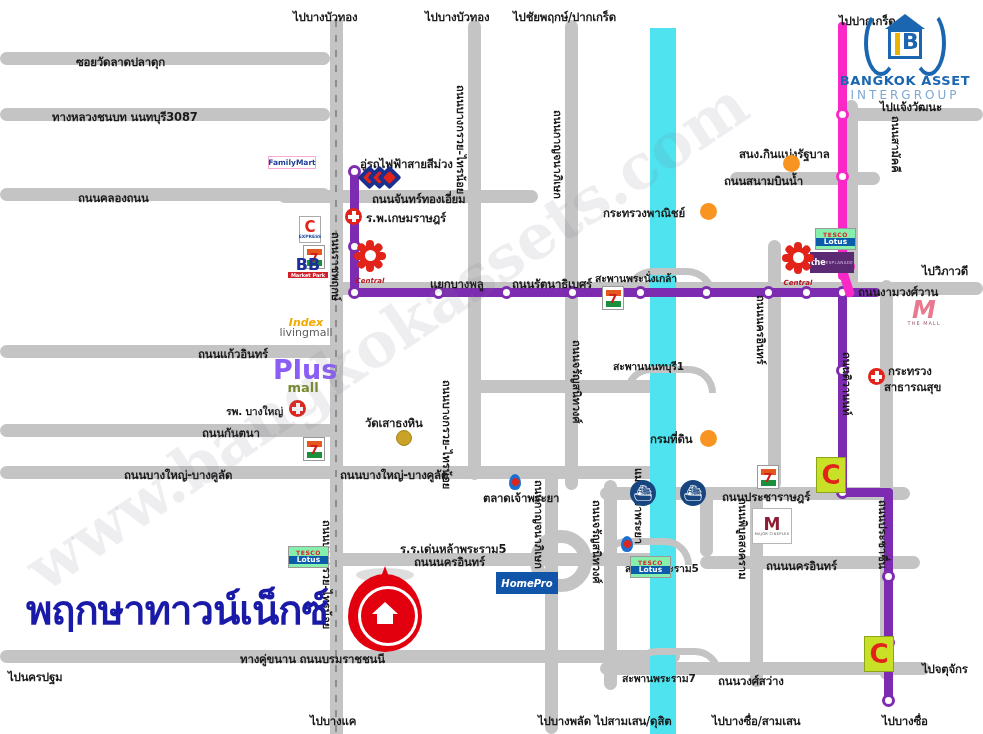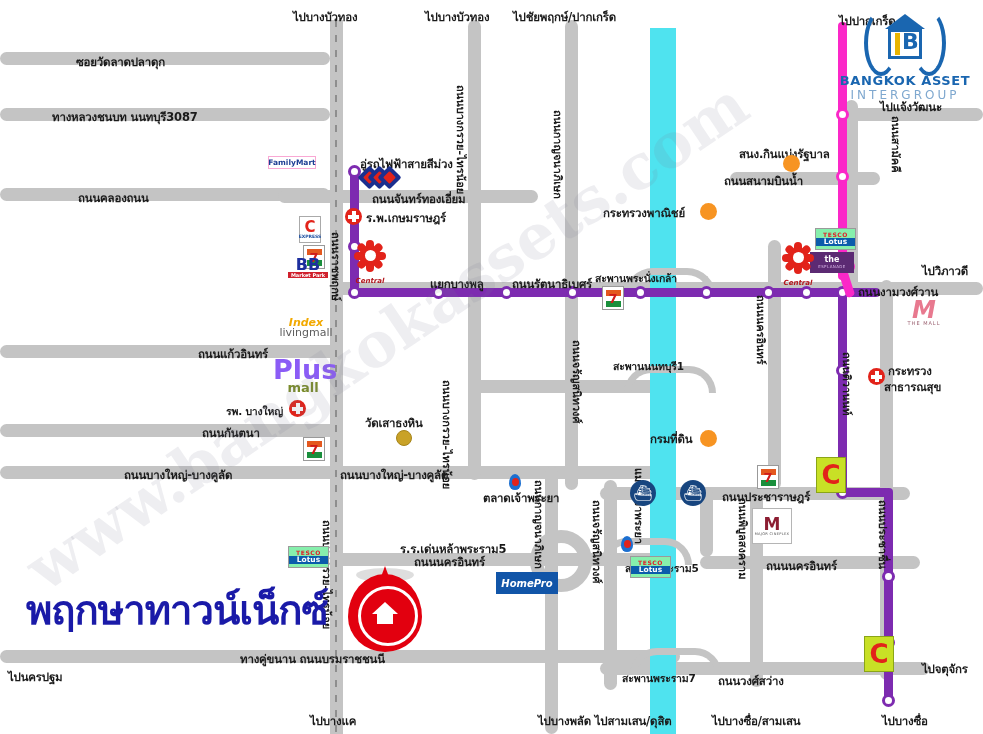--- a/index.html
+++ b/index.html
@@ -76,21 +76,21 @@
         display:flex;align-items:center;justify-content:center;}
   .homepro span{color:#fff;font-size:10px;font-weight:700;font-style:italic;}
   .themall{position:absolute;width:56px;text-align:center;}
   .themall .m1{color:#e8798f;font-size:24px;font-weight:700;font-style:italic;line-height:20px;}
   .themall .m2{color:#9a6070;font-size:5px;letter-spacing:1px;}
   .major{position:absolute;width:38px;height:34px;background:#fff;border:1px solid #b5b5b5;
         display:flex;flex-direction:column;align-items:center;justify-content:center;}
   .major .mj{color:#8c1d32;font-size:17px;font-weight:700;line-height:16px;}
   .major .mjt{color:#555;font-size:3.6px;letter-spacing:.3px;}
   .esplanade{position:absolute;width:44px;height:21px;background:#5c2a73;
-        display:flex;flex-direction:column;align-items:center;justify-content:center;}
+        display:flex;flex-direction:row;align-items:center;justify-content:center;}
   .esplanade .e1{color:#fff;font-size:8px;font-weight:700;line-height:8px;}
   .esplanade .e2{color:#d9b6e8;font-size:4px;letter-spacing:.4px;}
 
   
   .cross{position:absolute;width:17px;height:17px;border-radius:50%;background:#e2231a;}
   .cross::before,.cross::after{content:"";position:absolute;background:#fff;}
   .cross::before{left:6.5px;top:3px;width:4px;height:11px;}
   .cross::after{top:6.5px;left:3px;height:4px;width:11px;}
 
   

